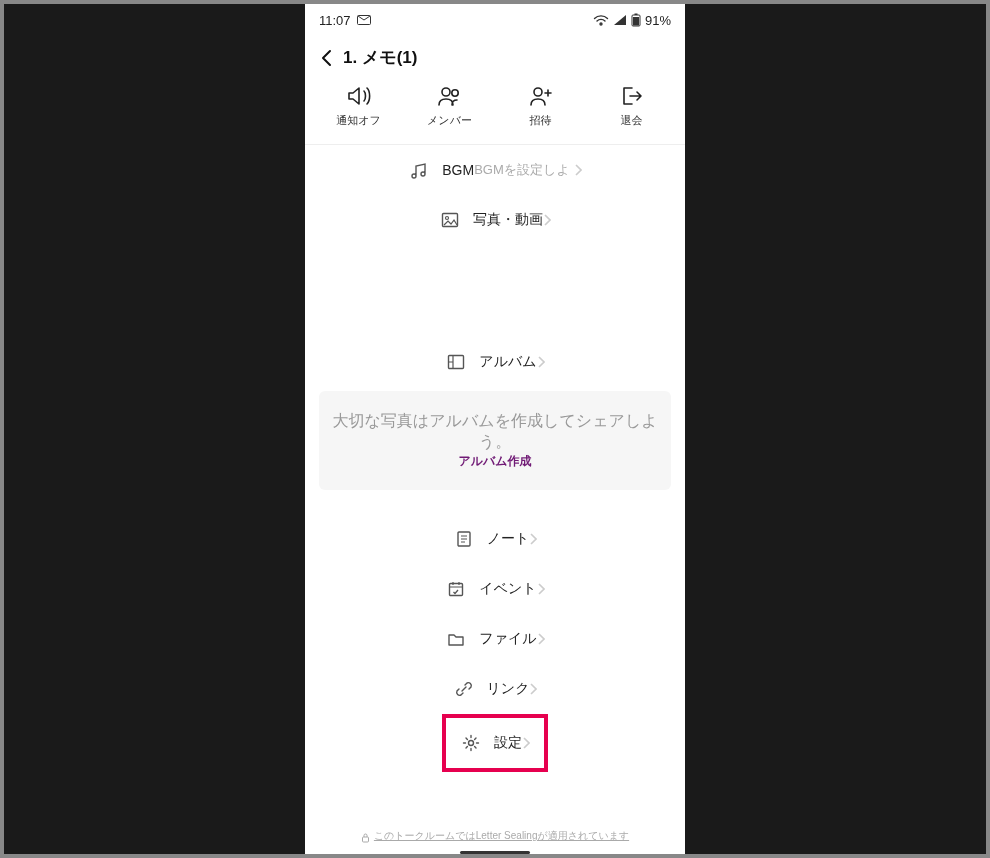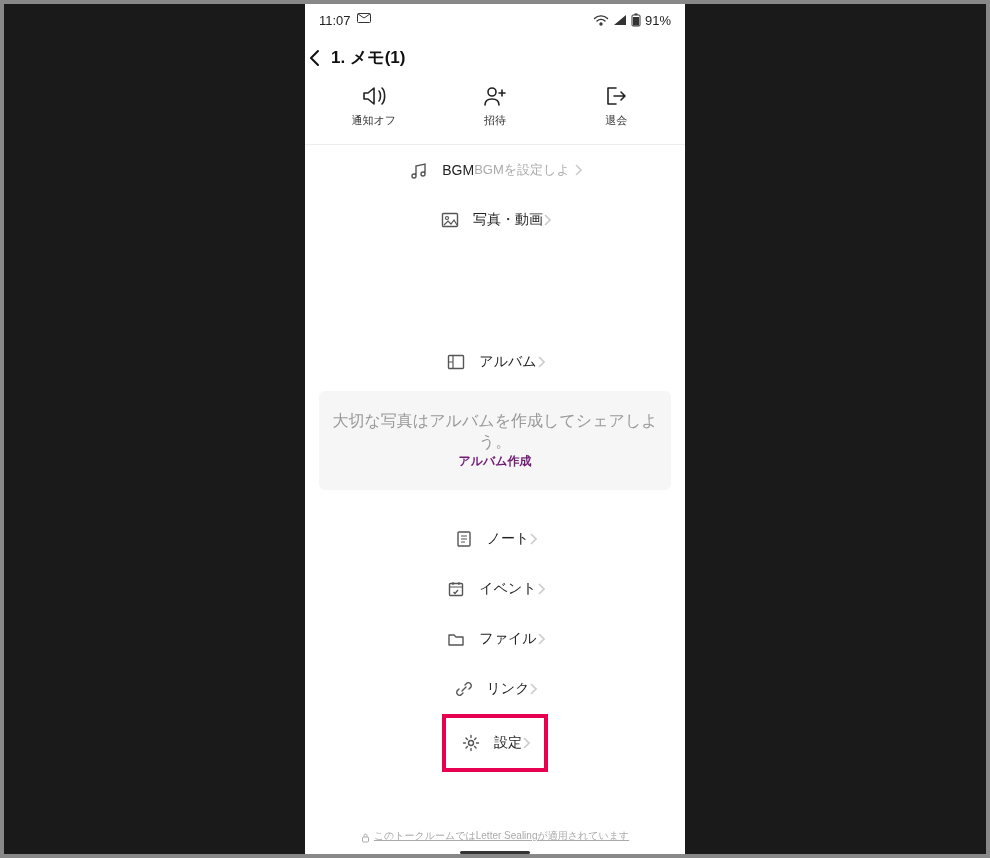--- a/index.html
+++ b/index.html
@@ -24,26 +24,26 @@
   }
   .status-bar {
     height: 28px;
     display: flex;
     align-items: center;
     justify-content: space-between;
     padding: 4px 14px 0 14px;
     font-size: 13px;
     color: #222;
   }
-  .status-left { display: flex; align-items: flex-start; gap: 6px; font-weight: 500; }
+  .status-left { display: flex; align-items: center; gap: 6px; font-weight: 500; }
   .status-right { display: flex; align-items: center; gap: 4px; }
   .header {
     display: flex;
     align-items: center;
-    padding: 14px 14px 10px 2px;
+    padding: 14px 14px 10px 14px;
     gap: 10px;
   }
   .header .title { font-size: 17px; font-weight: 700; color: #111; }
   .actions-row {
     display: flex;
     justify-content: space-around;
     padding: 6px 8px 16px 8px;
     border-bottom: 1px solid #eee;
   }
   .action {
@@ -163,20 +163,30 @@
 
   <div class="actions-row">
     <div class="action">
       <span>
         <svg width="26" height="22" viewBox="0 0 26 22">
             <path d="M3 8h4l6-5v16l-6-5H3z" fill="none" stroke="#222" stroke-width="1.6" stroke-linejoin="round"></path>
             <path d="M18 6c2 2 2 8 0 10M21 3c3.5 3.5 3.5 12.5 0 16" fill="none" stroke="#222" stroke-width="1.6" stroke-linecap="round"></path>
           </svg>
       </span>
       <span class="action-label">通知オフ</span>
+    </div>
+    <div class="action">
+      <span>
+        <svg width="26" height="22" viewBox="0 0 26 22">
+            <circle cx="9" cy="7" r="4" fill="none" stroke="#222" stroke-width="1.6"></circle>
+            <circle cx="18" cy="8" r="3.2" fill="none" stroke="#222" stroke-width="1.6"></circle>
+            <path d="M2 20c0-4 3-6 7-6s7 2 7 6M15 20c0-3.5 2-5 5-5" fill="none" stroke="#222" stroke-width="1.6" stroke-linecap="round"></path>
+          </svg>
+      </span>
+      <span class="action-label">メンバー</span>
     </div>
     <div class="action">
       <span>
         <svg width="26" height="22" viewBox="0 0 26 22">
             <circle cx="10" cy="7" r="4" fill="none" stroke="#222" stroke-width="1.6"></circle>
             <path d="M3 20c0-4 3-6 7-6s7 2 7 6" fill="none" stroke="#222" stroke-width="1.6" stroke-linecap="round"></path>
             <path d="M20 5v6M17 8h6" stroke="#222" stroke-width="1.6" stroke-linecap="round"></path>
           </svg>
       </span>
       <span class="action-label">招待</span>

